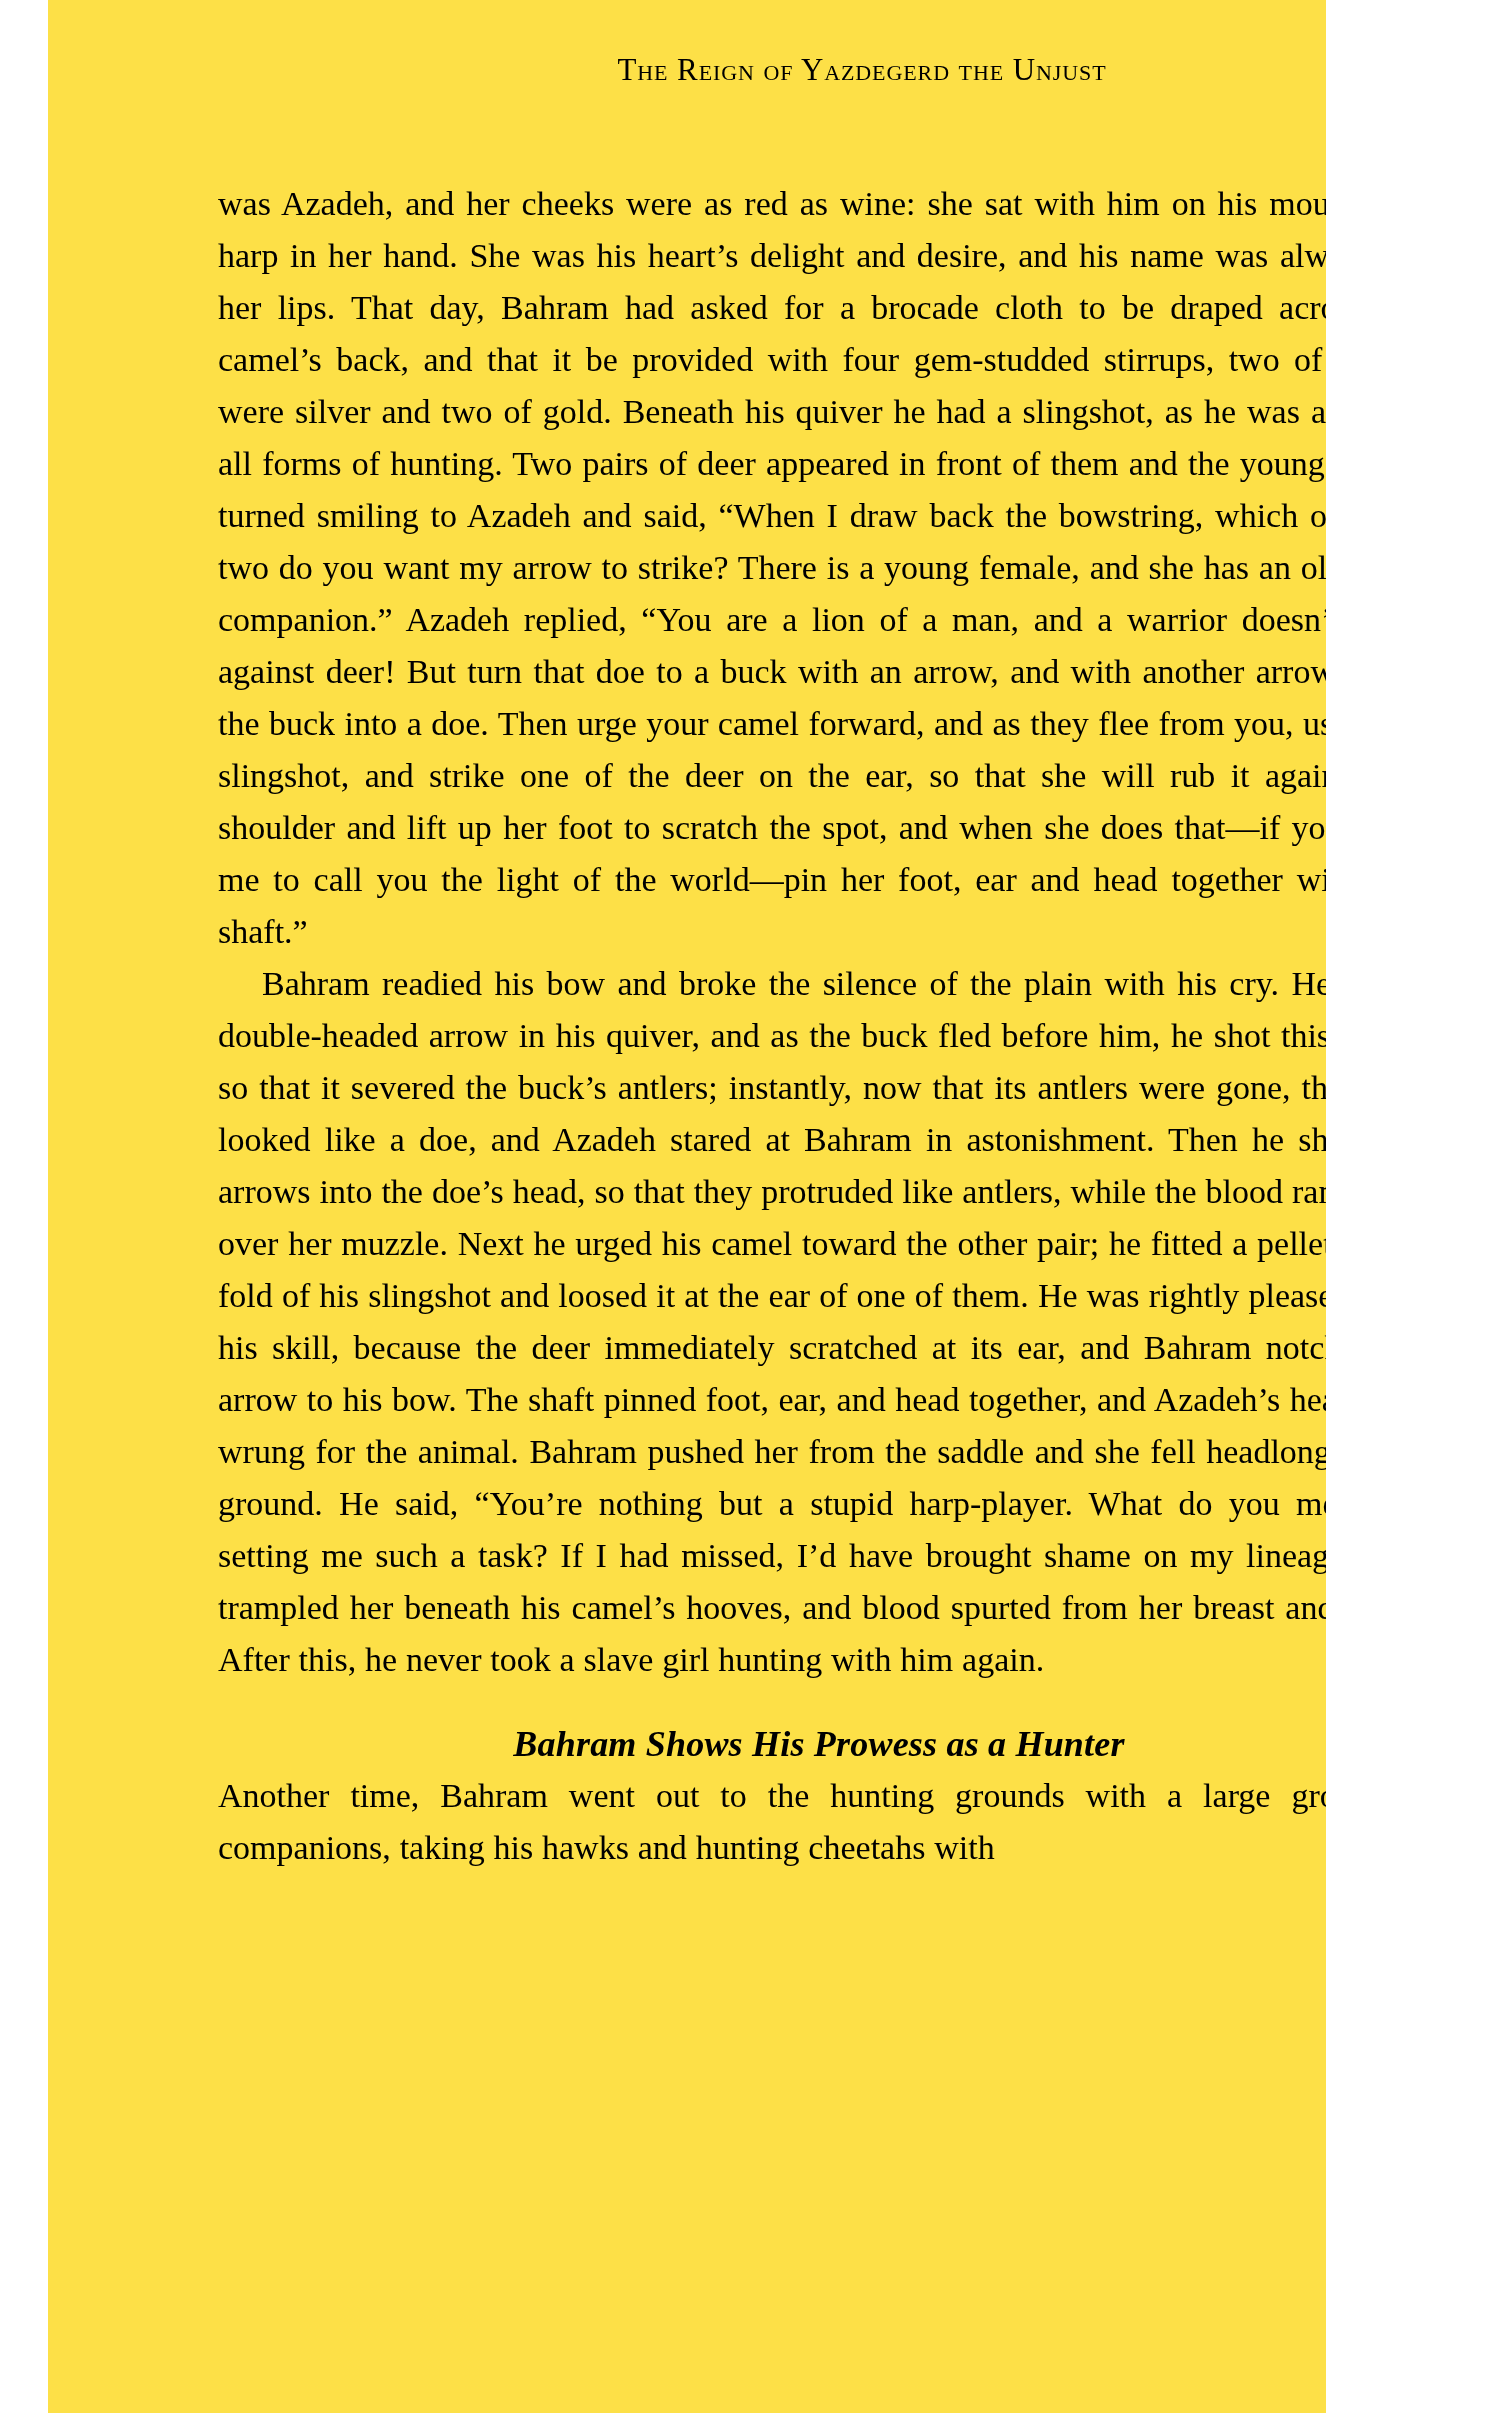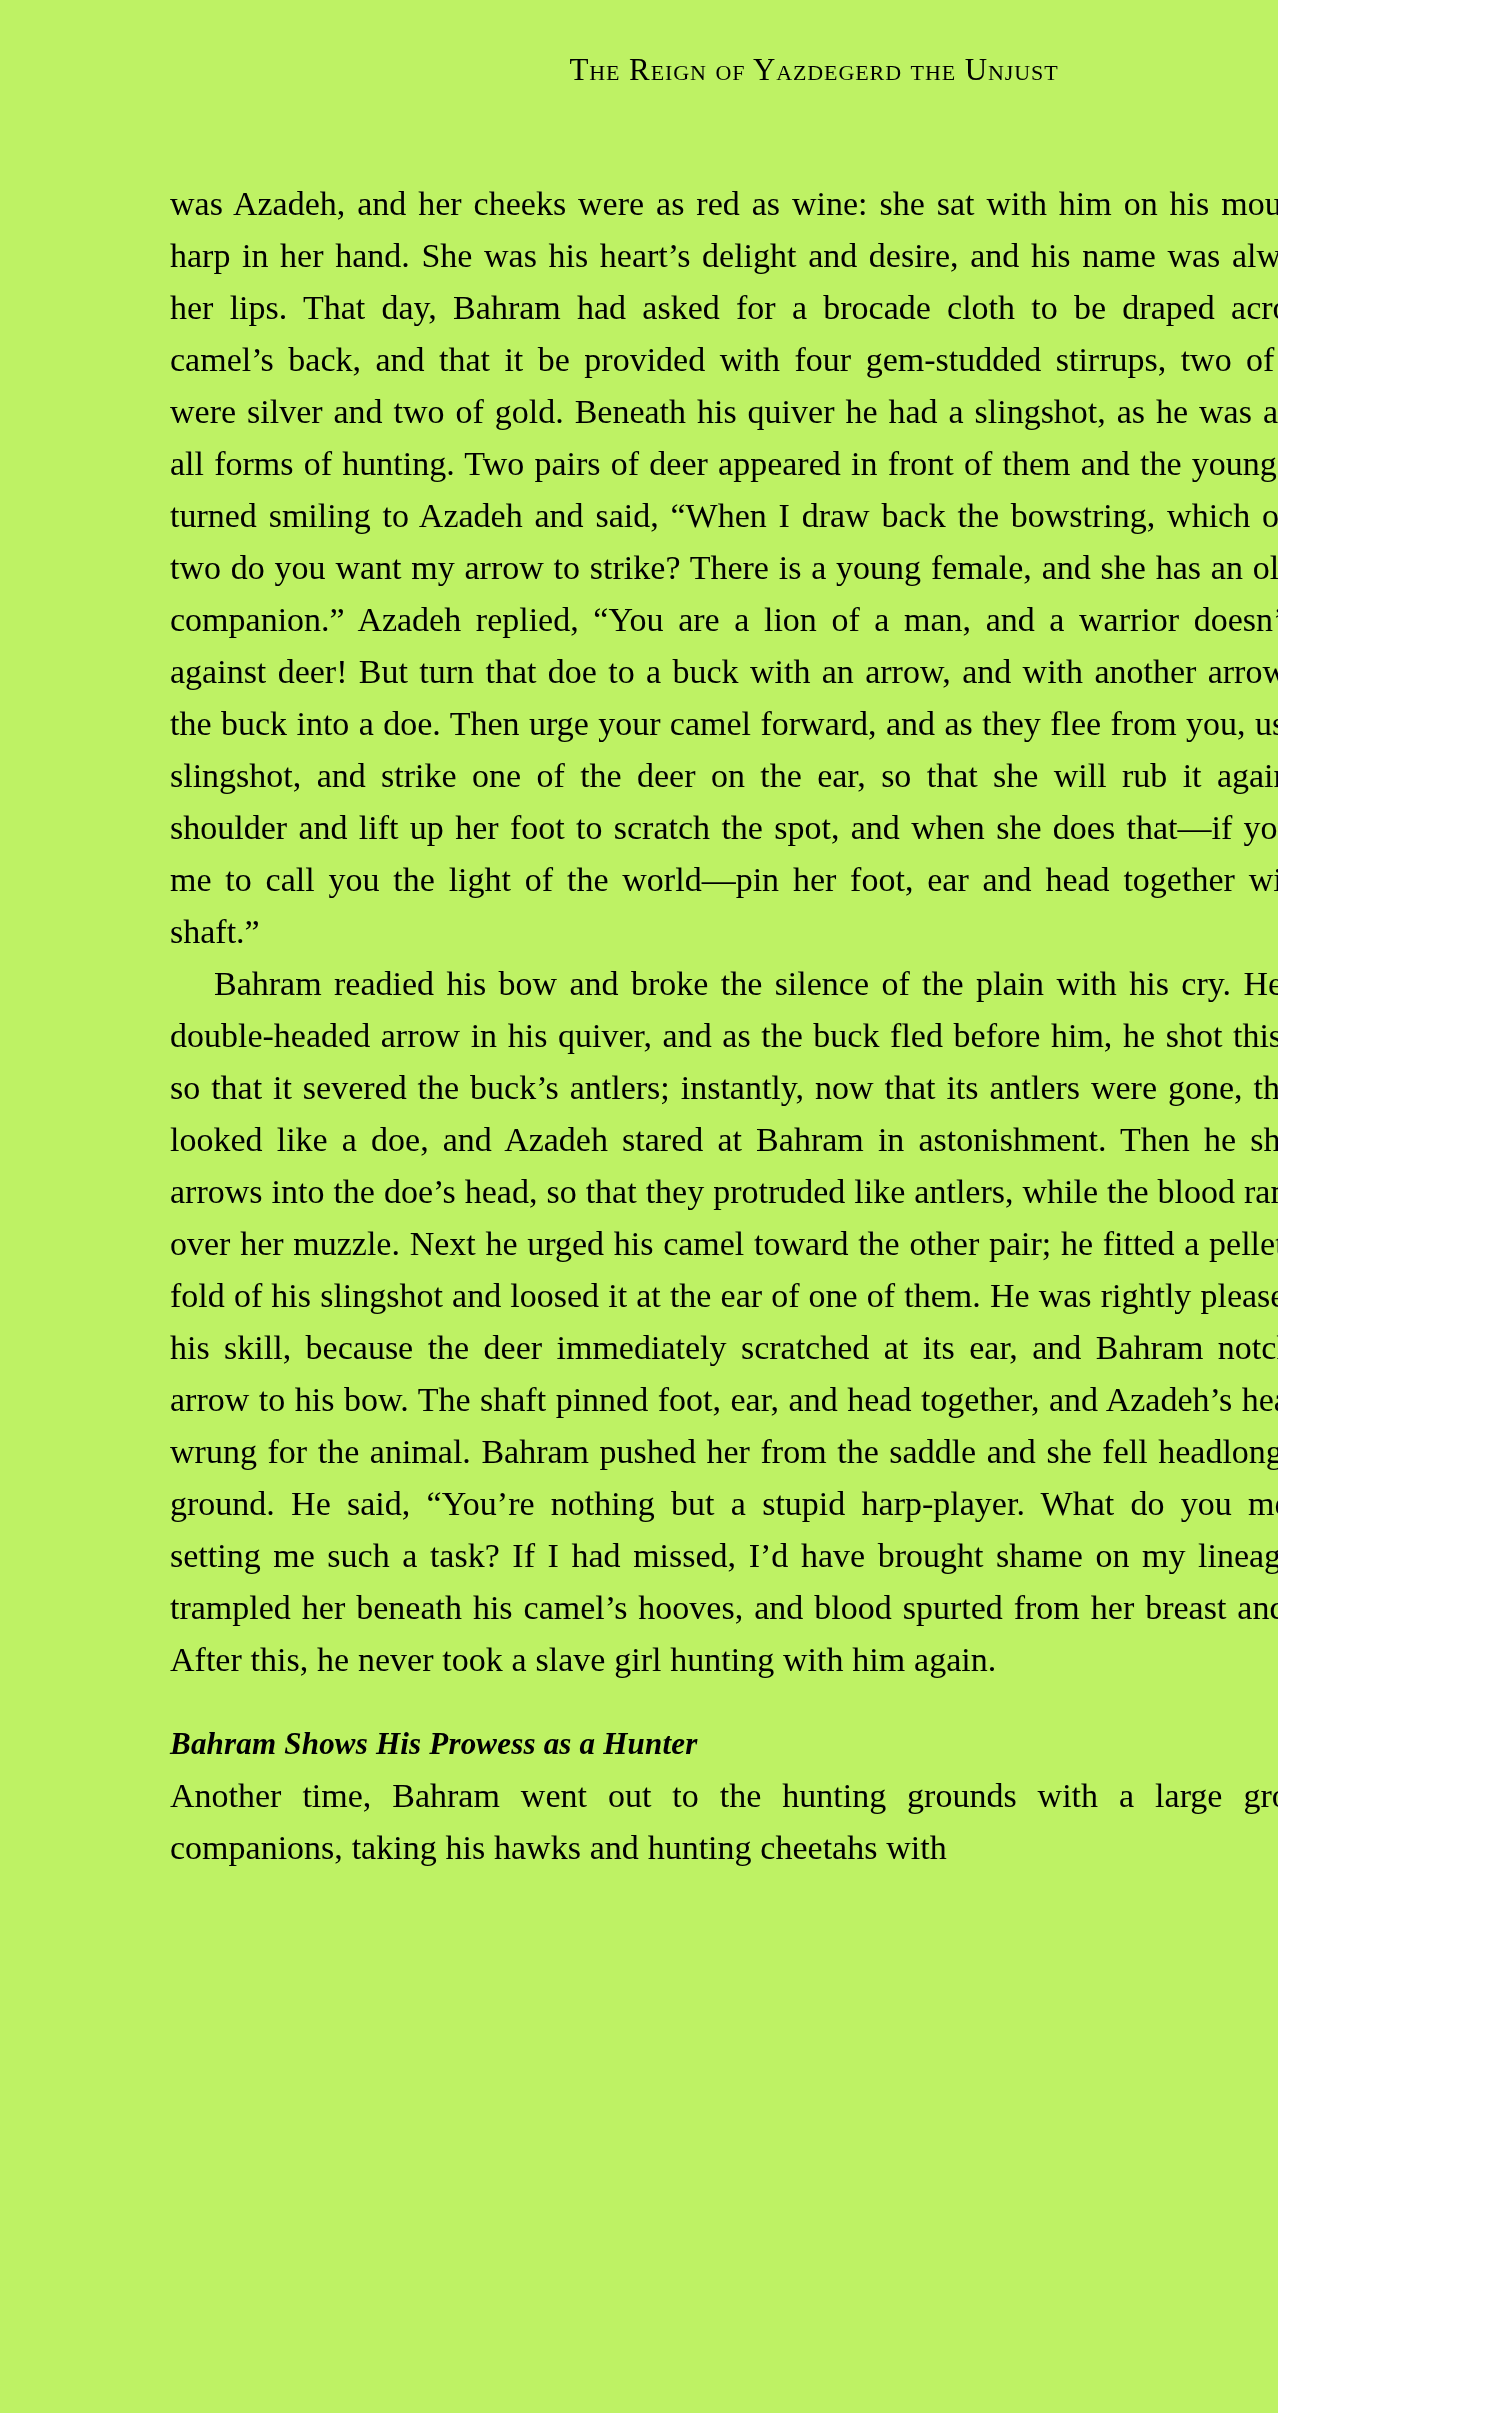--- a/index.html
+++ b/index.html
@@ -9,23 +9,24 @@
     background: #ffffff;
   }
   body {
     font-family: "Liberation Serif", "DejaVu Serif", serif;
     color: #000000;
   }
   .page {
     position: relative;
     width: 1278px;
     height: 2413px;
-    background: #bef264;
+    background: #fde047;
     box-sizing: border-box;
     overflow: hidden;
+    margin-left: 48px;
   }
 
   
   .running-head {
     position: absolute;
     top: 48px;
     left: 170px;
     width: 1202px;
     height: 55px;
   }
@@ -69,25 +70,25 @@
   }
   p.body.indent {
     text-indent: 44px;
   }
   p.body + p.body {
     margin-top: 0;
   }
 
   .section-heading {
     margin: 32px 0 0 0;
-    font-size: 31px;
+    font-size: 36px;
     line-height: 52px;
     font-weight: bold;
     font-style: italic;
-    text-align: left;
+    text-align: center;
     letter-spacing: 0.2px;
   }
   .after-heading {
     margin-top: 0;
   }
 
   
   .lastline-left { text-align-last: left; }
 </style>
 </head>

